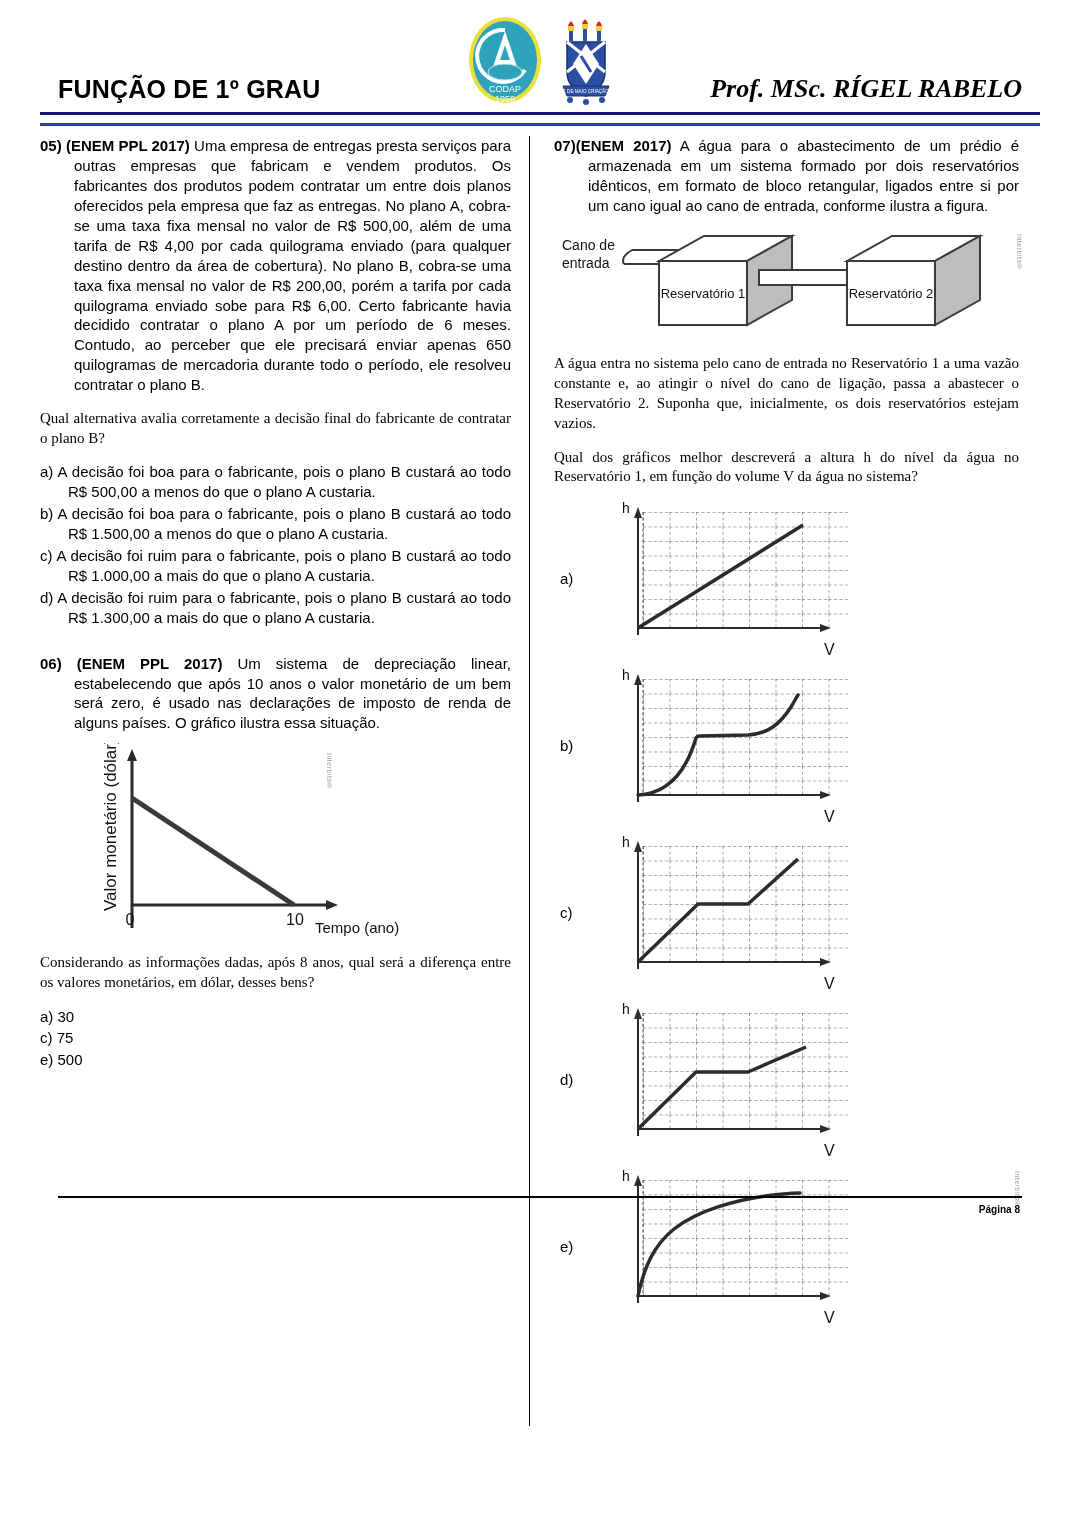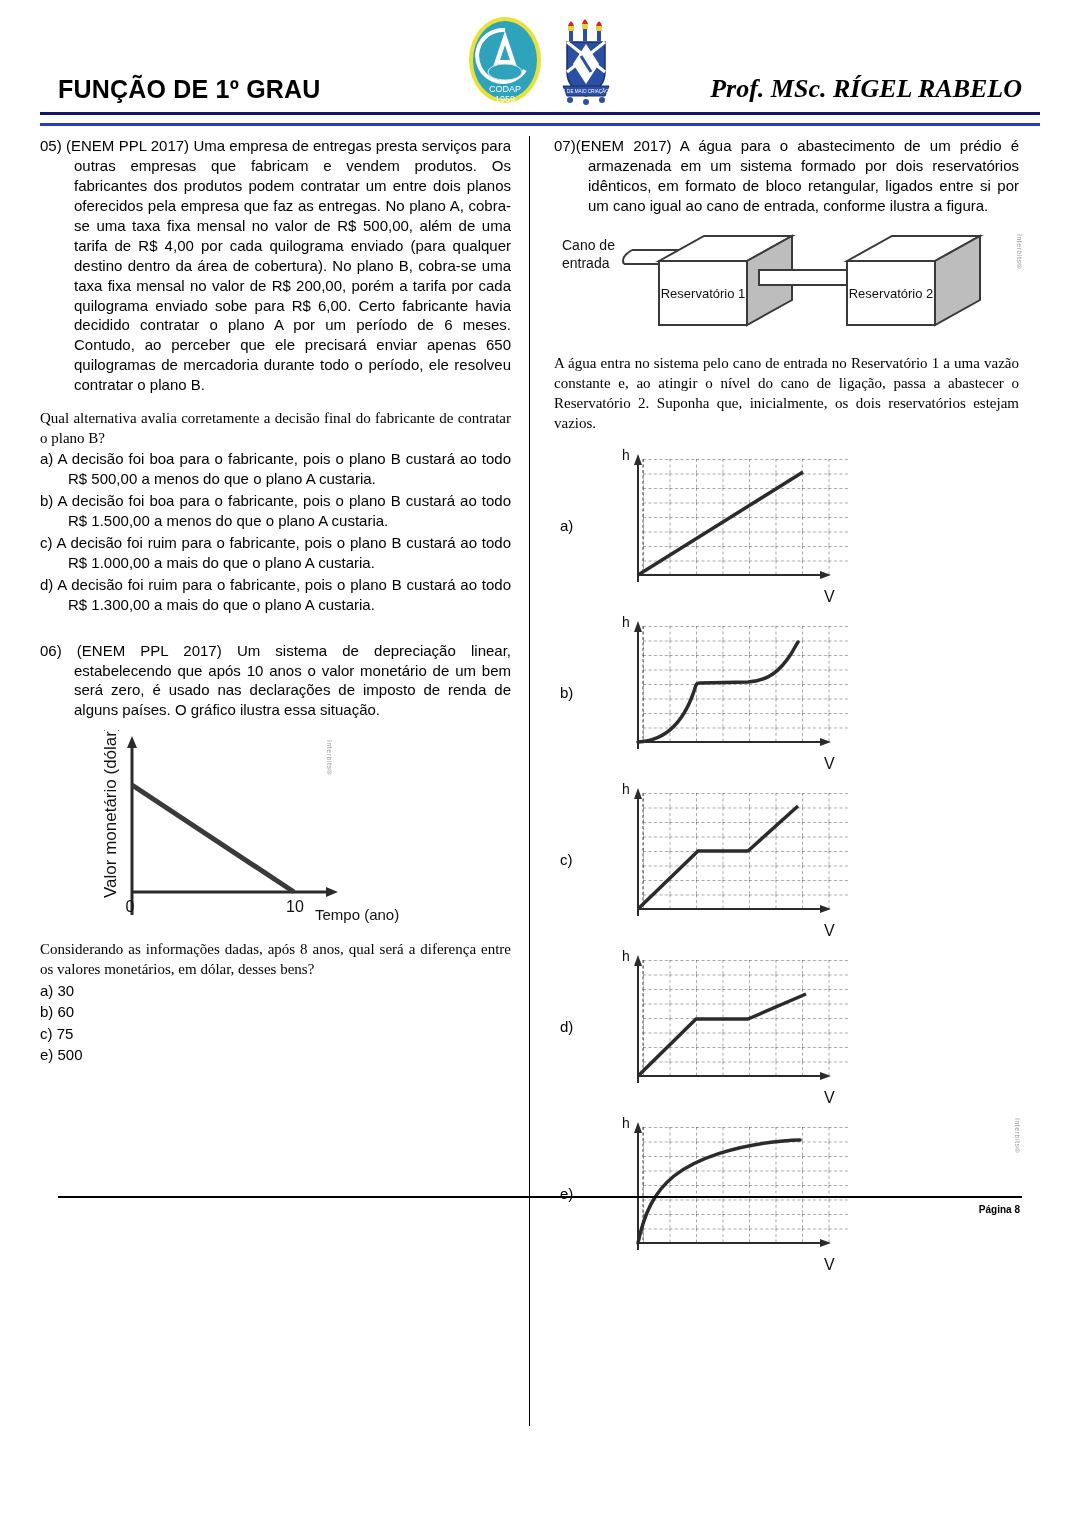--- a/index.html
+++ b/index.html
@@ -94,34 +94,35 @@
     height: 1290px;
   }
 
   
   .q {
     font-size: 15px;
     line-height: 1.33;
     text-align: justify;
   }
   .q-num {
-    font-weight: normal;
+    font-weight: bold;
   }
   .q-hang {
     padding-left: 34px;
     text-indent: -34px;
   }
   .para {
     font-size: 15px;
     line-height: 1.33;
     margin-top: 14px;
     text-align: justify;
     font-family: Liberation Serif, serif;
   }
   .alts {
+    margin-top: 13px;
   }
   .alt {
     font-size: 15px;
     line-height: 1.33;
     padding-left: 28px;
     text-indent: -28px;
     margin-bottom: 2px;
     text-align: justify;
   }
   .alt-tight {
@@ -295,21 +296,20 @@
           <text x="275" y="190" font-family="Liberation Sans, sans-serif" font-size="15" fill="#111">Tempo (ano)</text>
           <text x="-168" y="76" transform="rotate(-90)" font-family="Liberation Sans, sans-serif" font-size="17" fill="#111">Valor monetário (dólar)</text>
         </svg>
         <span class="watermark" style="left:286px; top:10px;">Interbits®</span>
       </div>
 
       <div class="para">Considerando as informações dadas, após 8 anos, qual será a diferença entre os valores monetários, em dólar, desses bens?</div>
 
       <div class="alts">
         <div class="alt alt-tight">a) 30</div>
-        <div class="alt alt-tight">b) 60</div>
         <div class="alt alt-tight">c) 75</div>
         <div class="alt alt-tight">e) 500</div>
       </div>
     </div>
 
     <div class="col-divider"></div>
 
     <div class="col col-right">
 
       <div class="q q-hang">
@@ -336,20 +336,21 @@
           <rect x="293" y="33" width="88" height="64" fill="#ffffff" stroke="#3a3a3a" stroke-width="2"></rect>
           <text x="337" y="70" text-anchor="middle" font-family="Liberation Sans, sans-serif" font-size="13" fill="#111">Reservatório 2</text>
 
           <text x="8" y="22" font-family="Liberation Sans, sans-serif" font-size="14" fill="#111">Cano de</text>
           <text x="8" y="40" font-family="Liberation Sans, sans-serif" font-size="14" fill="#111">entrada</text>
         </svg>
         <span class="watermark" style="right:-4px; top:6px;">Interbits®</span>
       </div>
 
       <div class="para">A água entra no sistema pelo cano de entrada no Reservatório 1 a uma vazão constante e, ao atingir o nível do cano de ligação, passa a abastecer o Reservatório 2. Suponha que, inicialmente, os dois reservatórios estejam vazios.</div>
+      <div class="para">Qual dos gráficos melhor descreverá a altura h do nível da água no Reservatório 1, em função do volume V da água no sistema?</div>
 
       <div class="optgraphs">
 
         <div class="optrow">
           <div class="optlabel">a)</div>
           <div class="optfig">
             <svg width="260" height="167" viewBox="0 0 260 167">
               <defs>
                 <pattern id="gridA" width="26.5" height="14.5" patternUnits="userSpaceOnUse" x="55" y="17">
                   <path d="M0 0 H26.5 M0 0 V14.5" fill="none" stroke="#4a4a4a" stroke-width="1" stroke-dasharray="3,2.5"></path>

